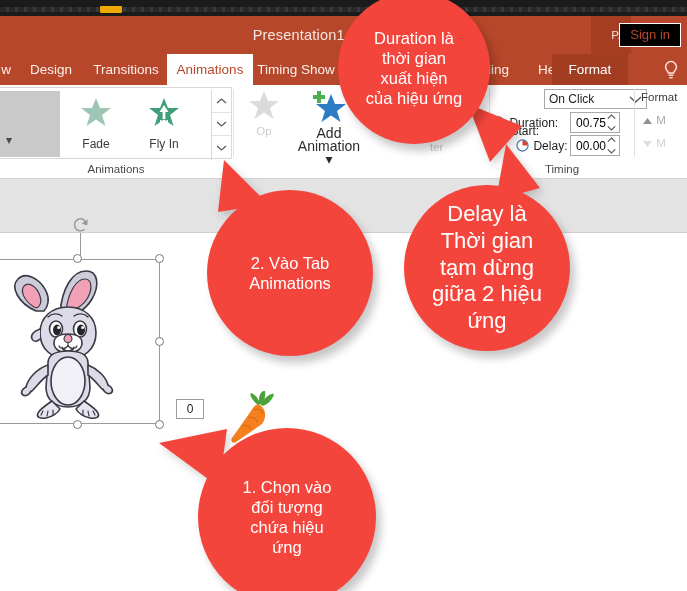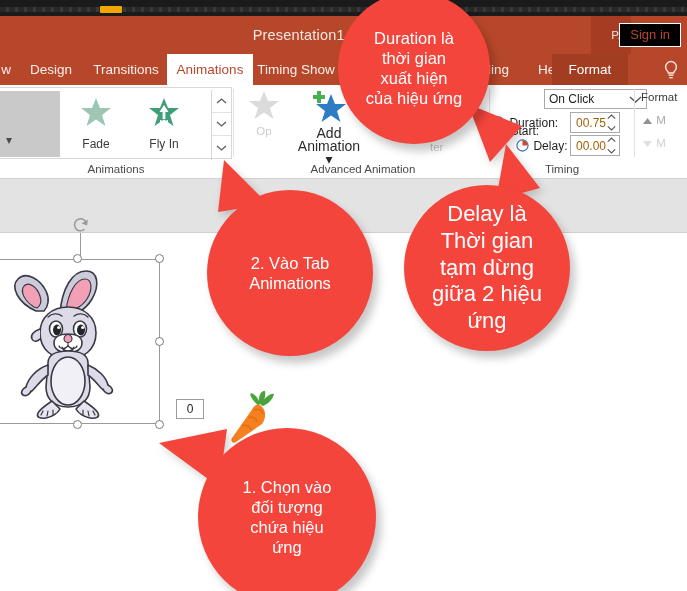--- a/index.html
+++ b/index.html
@@ -139,21 +139,21 @@
   .tm-row { position:absolute; white-space:nowrap; }
   .tm-lbl { font-size:12px; color:#1e1e1e; }
   .tm-combo {
     position:absolute; border:1px solid #a9a9a9; background:#fff;
     font-size:12px; color:#1e1e1e; padding:2px 4px; height:20px; line-height:15px;
     cursor:pointer;
   }
   .tm-combo .chev { position:absolute; right:4px; top:3px; }
   .tm-spin {
     position:absolute; border:1px solid #a9a9a9; background:#fff;
-    font-size:12px; color:#a16207; height:21px; line-height:18px; padding:1px 16px 1px 5px;
+    font-size:12px; color:#000000; height:21px; line-height:18px; padding:1px 16px 1px 5px;
     cursor:text;
   }
   .tm-spin .arrows {
     position:absolute; right:2px; top:1px; width:11px; height:17px;
     display:flex; flex-direction:column; justify-content:space-between; align-items:center;
   }
 
   
   .reorder-lbl {
     position:absolute; font-size:11.5px; color:#3a3a3a; white-space:nowrap;
@@ -308,21 +308,20 @@
           <path d="M20 5 L24 15 L35 15 L26 22 L29.5 33 L20 26.5 L10.5 33 L14 22 L5 15 L16 15 Z" fill="#2e7cc4"></path>
           <path d="M6 2 L10 2 L10 6 L14 6 L14 10 L10 10 L10 14 L6 14 L6 10 L2 10 L2 6 L6 6 Z" fill="#4caf50"></path>
         </svg>
       </span>
       <span class="cap">Add</span>
       <span class="cap">Animation ▾</span>
     </div>
 
     <div class="adv-cmd" style="left:430px; top:56px;">ter</div>
 
-    <div class="grp-label" style="left:238px; width:250px;">Advanced Animation</div>
     <div class="grp-sep" style="left:489px;"></div>
 
     <div class="tm-row" style="left:494px; top:6px;margin-top:30px;">
       <span>
         <svg width="12" height="12" viewBox="0 0 12 12" style="vertical-align:-2px;">
           <path d="M2 1 L10 6 L2 11 Z" fill="#4caf50"></path>
         </svg>
       </span>
       <span class="tm-lbl">Start:</span>
     </div>

